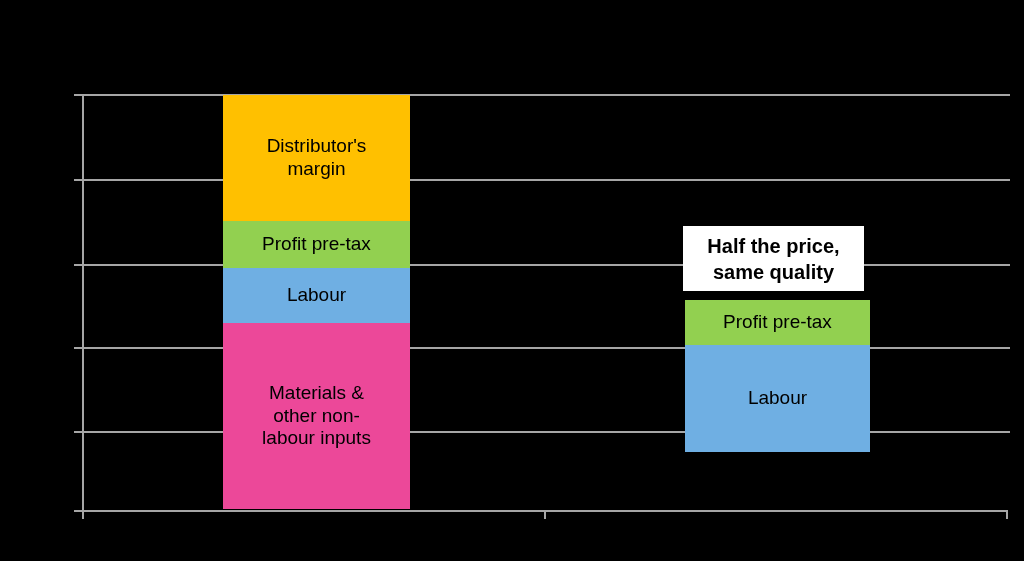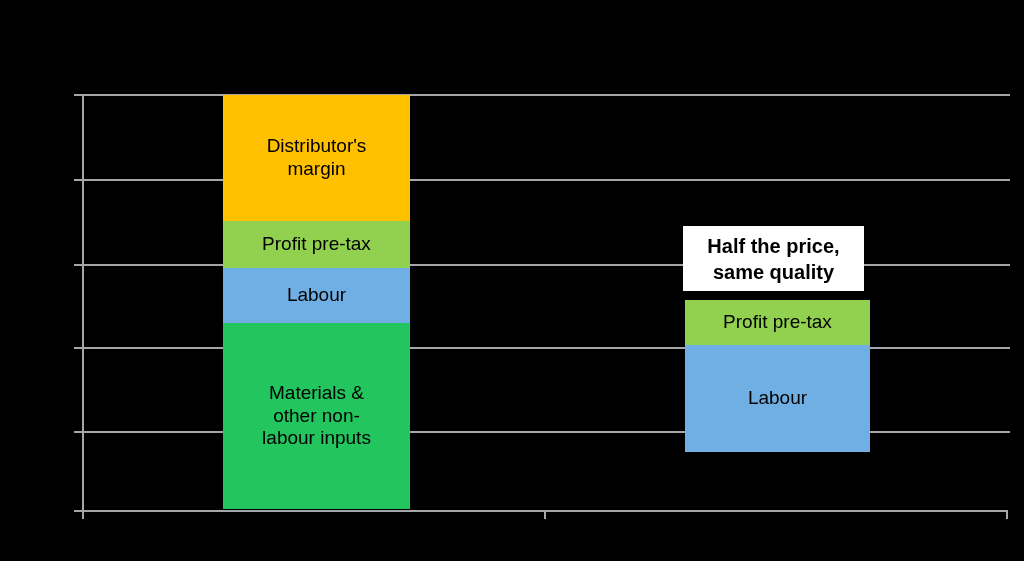--- a/index.html
+++ b/index.html
@@ -115,21 +115,21 @@
     <div class="seg" style="left:0; top:0px; width:187px; height:126px; background:#ffc000;">
       <span class="seg-label">Distributor's
 margin</span>
     </div>
     <div class="seg" style="left:0; top:126px; width:187px; height:47px; background:#92d050;">
       <span class="seg-label">Profit pre-tax</span>
     </div>
     <div class="seg" style="left:0; top:173px; width:187px; height:55px; background:#6fafe3;">
       <span class="seg-label">Labour</span>
     </div>
-    <div class="seg" style="left:0; top:228px; width:187px; height:186px; background:#22c55e;">
+    <div class="seg" style="left:0; top:228px; width:187px; height:186px; background:#ec4899;">
       <span class="seg-label">Materials  &amp;
 other non-
 labour inputs</span>
     </div>
   </div>
 
   <div class="bar" style="left:685px; top:300px; width:185px; height:208px;">
     <div class="seg" style="left:0; top:0px; width:185px; height:45px; background:#92d050;">
       <span class="seg-label">Profit pre-tax</span>
     </div>

